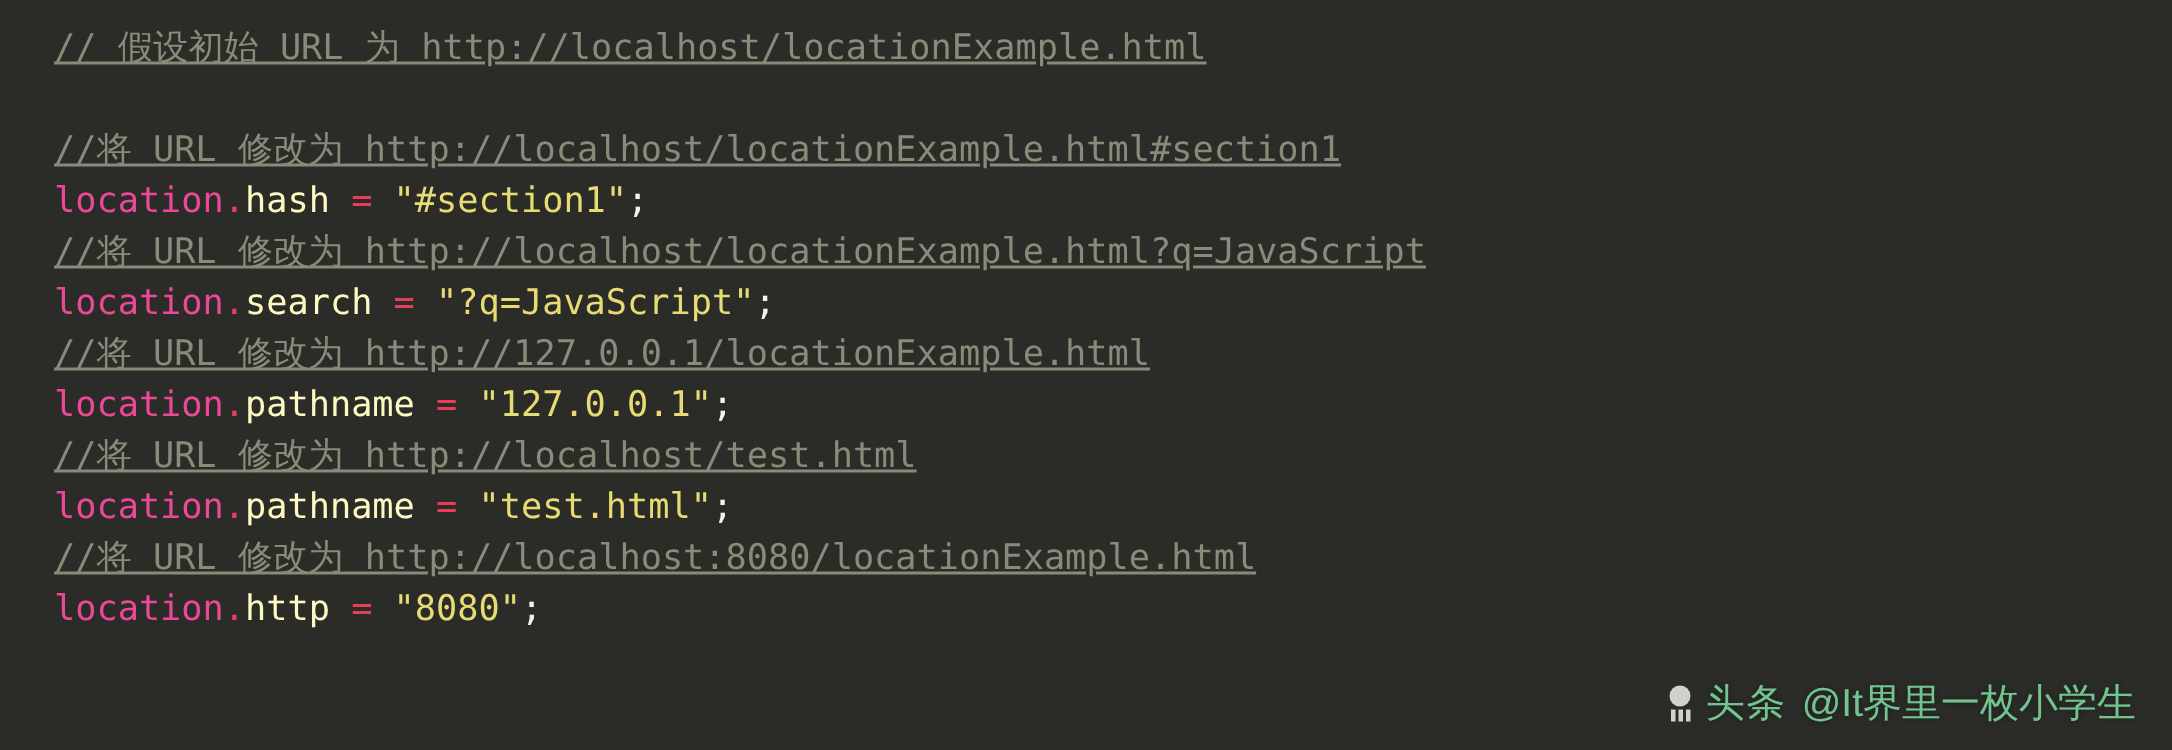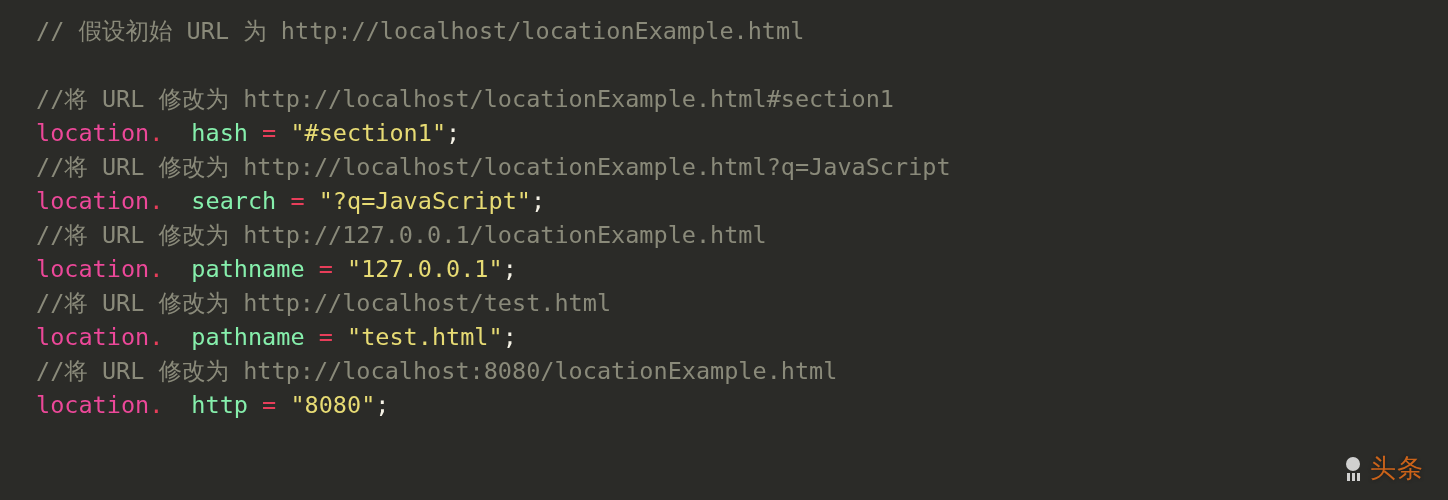--- a/index.html
+++ b/index.html
@@ -12,36 +12,36 @@
   }
   pre.code {
     margin: 0;
     padding: 14px 0 0 36px;
     font-family: "DejaVu Sans Mono", "Menlo", "Consolas", monospace;
     font-size: 23.5px;
     line-height: 34px;
     white-space: pre;
     color: #f5f2e6;
   }
-  .tok-comment { color: #8a8a7a; }
+  .tok-comment { color: #8a8a7a; text-decoration: underline; }
   .tok-ident   { color: #ec4899; }
   .tok-dot     { color: #e83e5a; }
-  .tok-prop    { color: #86efac; margin-left: 28px; }
+  .tok-prop    { color: #fef9c3; }
   .tok-op      { color: #e83e5a; }
   .tok-str     { color: #e7db74; }
   .tok-punc    { color: #f5f2e6; }
   .watermark {
     position: absolute;
     right: 24px;
     bottom: 14px;
     display: flex;
     align-items: center;
     gap: 10px;
     font-family: "PingFang SC", "Microsoft YaHei", sans-serif;
-    color: #f97316;
+    color: #86efac;
     font-size: 26px;
     opacity: 0.78;
     text-shadow: 0 0 4px rgba(0,0,0,0.5);
   }
   .watermark .wm-logo {
     display: flex;
     flex-direction: column;
     align-items: center;
     line-height: 1;
   }
@@ -79,13 +79,14 @@
 <div class="watermark">
   <span class="wm-logo">
     <span class="dot"></span>
     <span class="bars">
         <span></span>
         <span></span>
         <span></span>
       </span>
   </span>
   <span class="wm-brand">头条</span>
+  <span class="wm-handle">@It界里一枚小学生</span>
 </div>
 
 </body></html>

